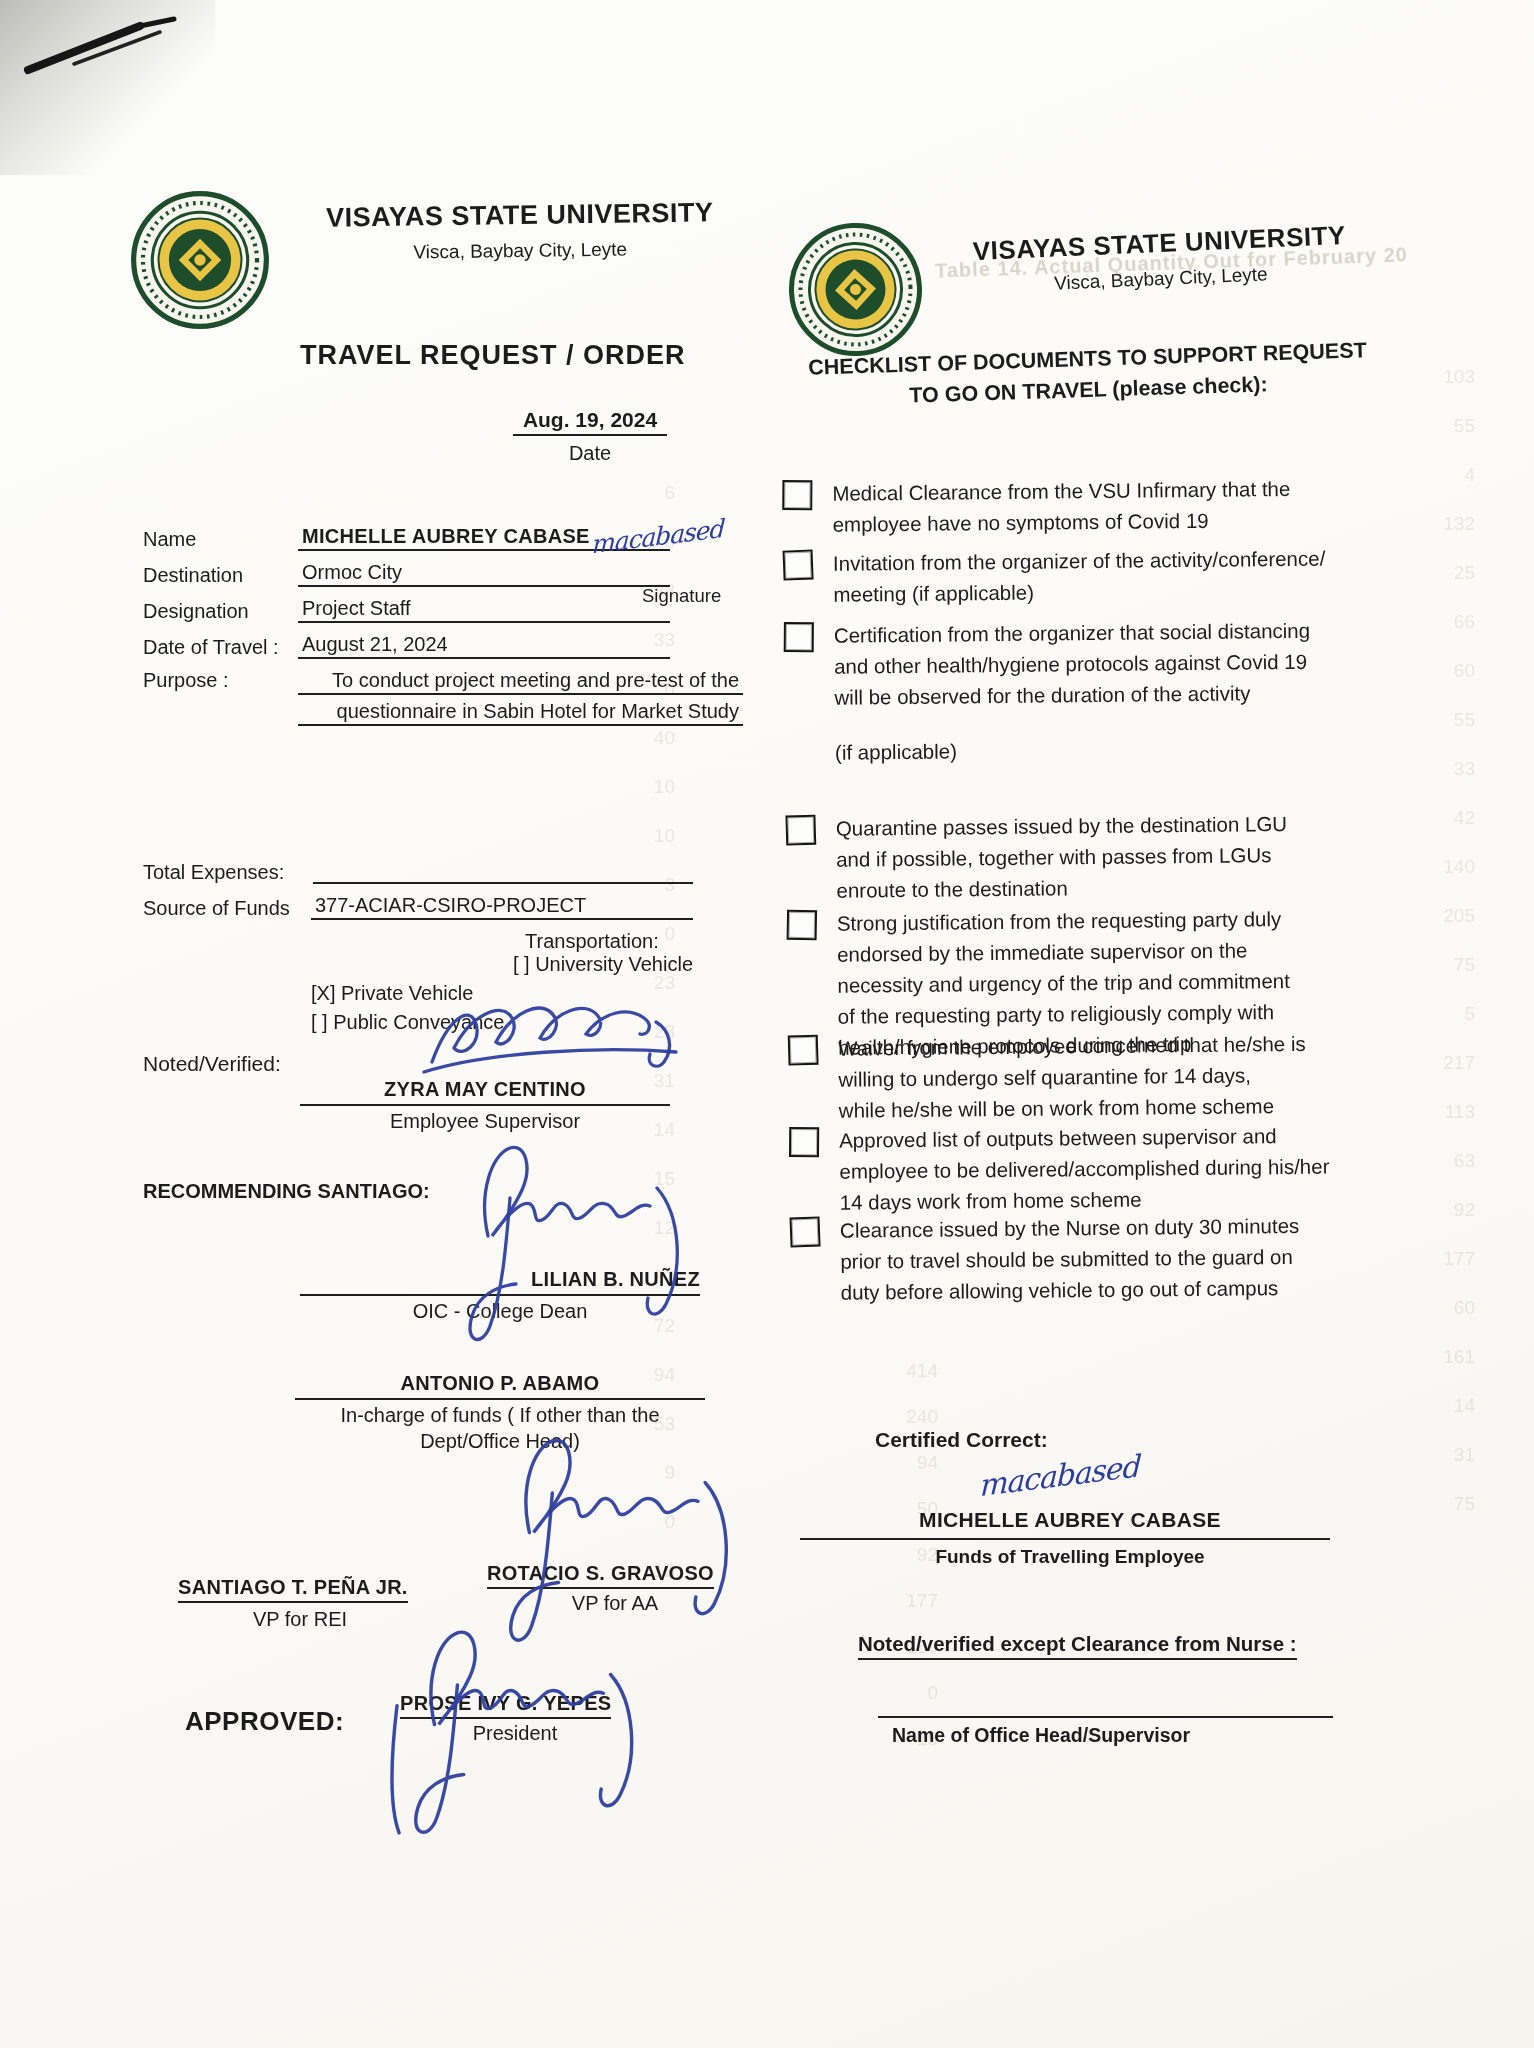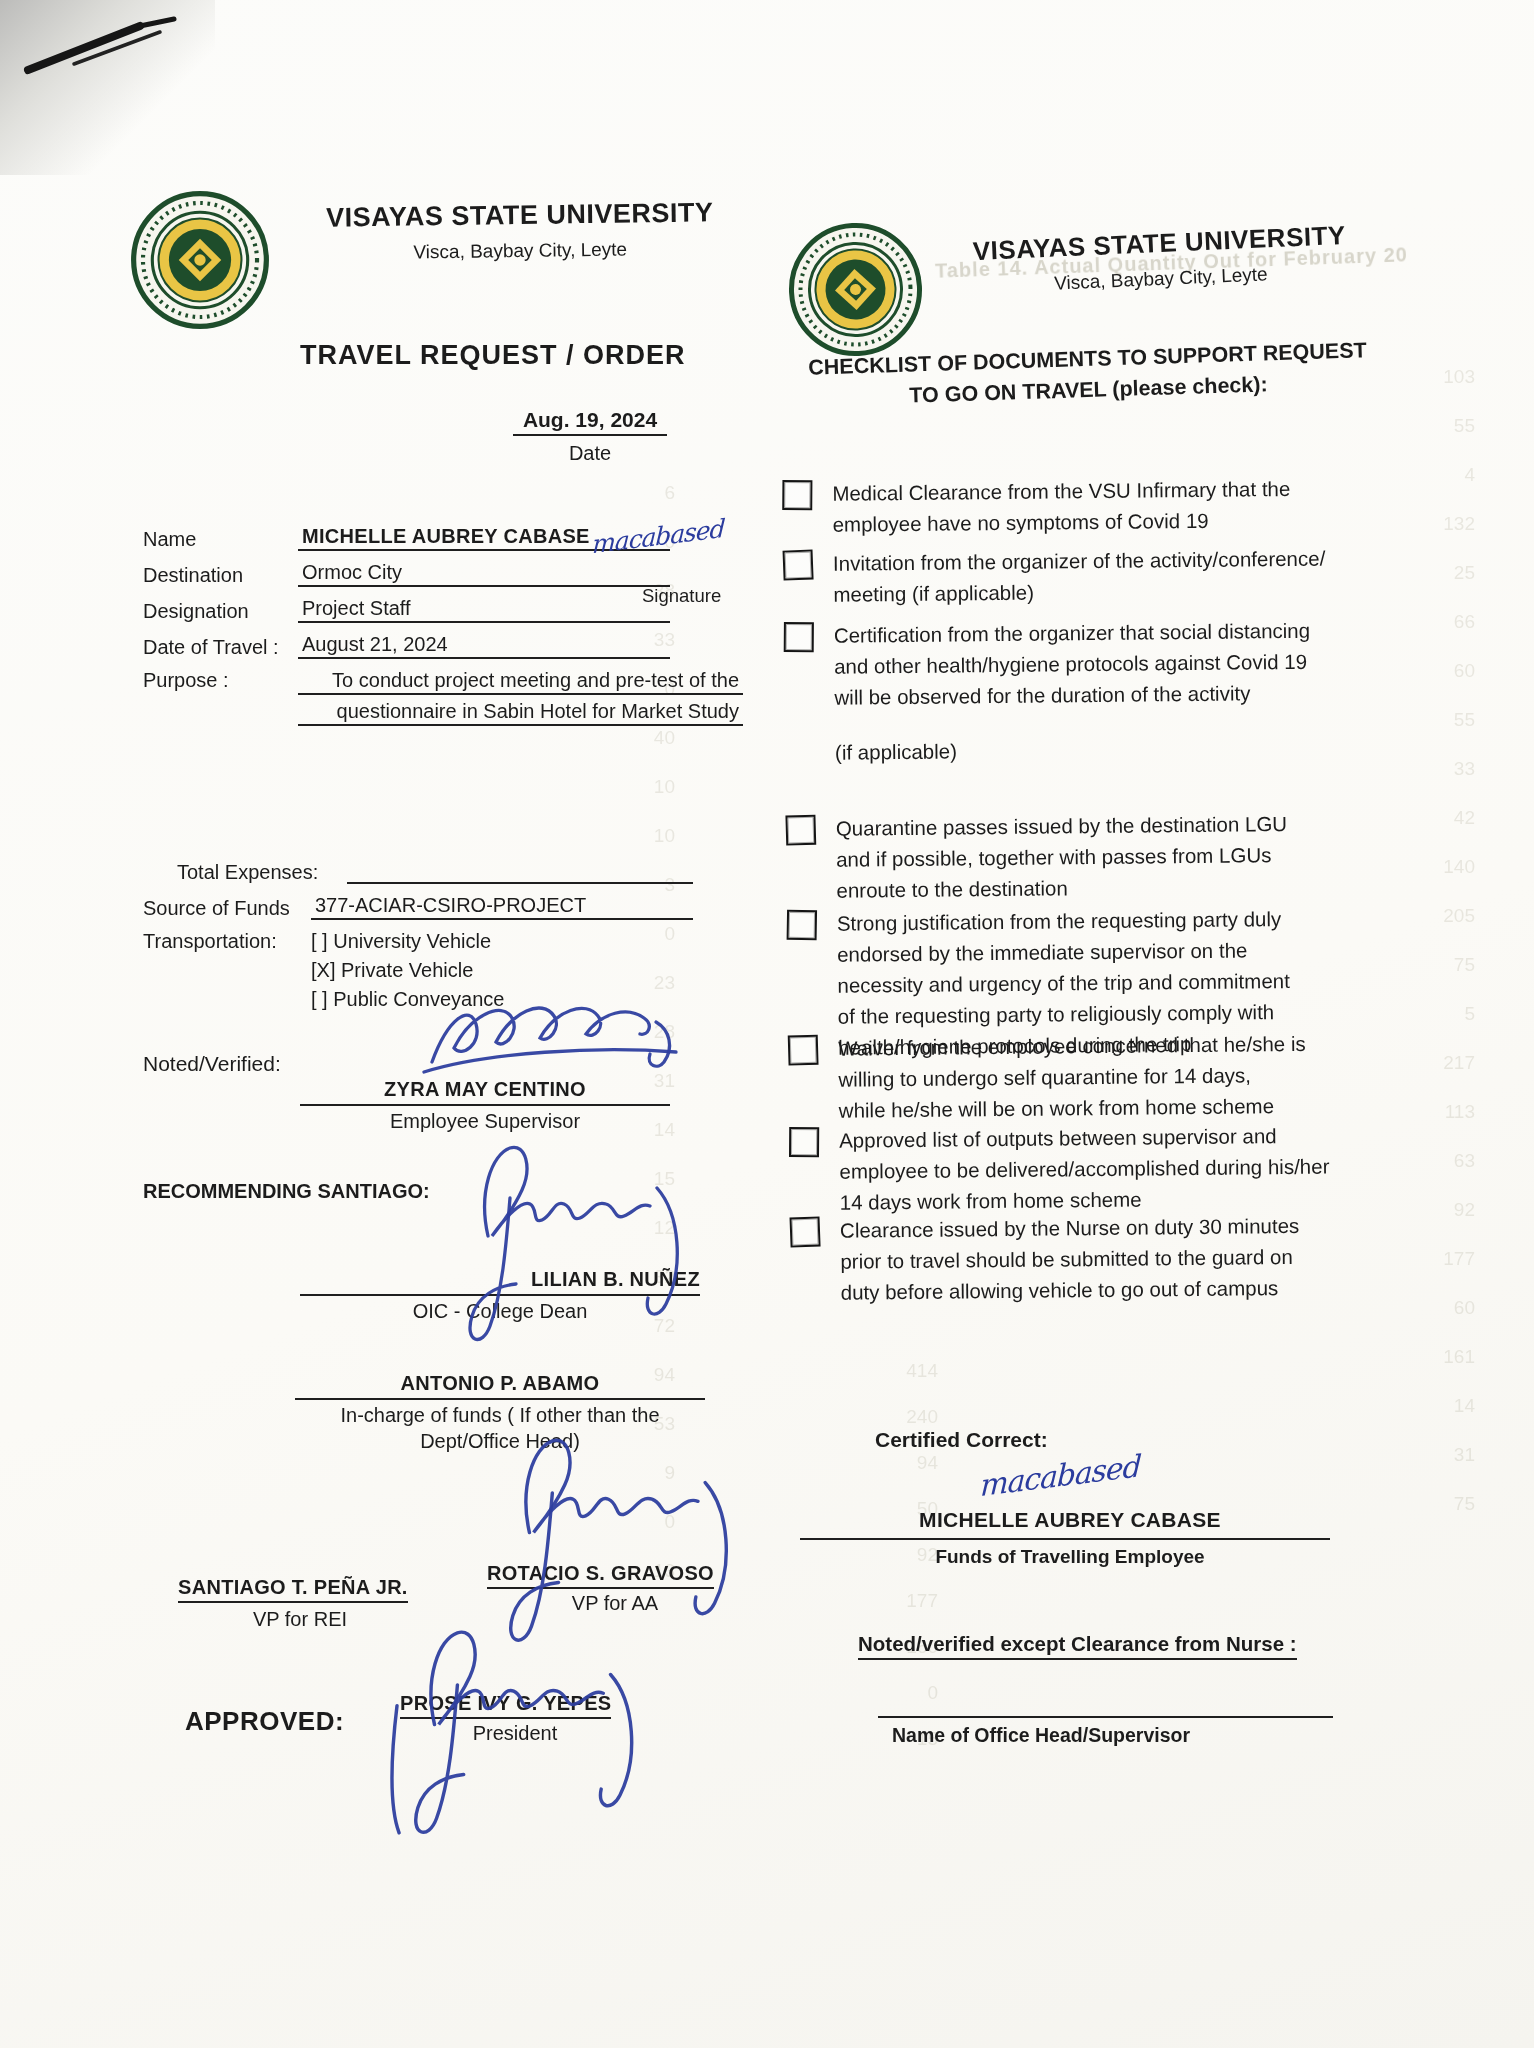--- a/index.html
+++ b/index.html
@@ -166,28 +166,28 @@
           <span class="fline" style="display:block; margin-top:5px;">questionnaire  in Sabin Hotel for Market Study</span>
         </span>
       </div>
     </div>
 
     <span class="abs script" style="left:592px; top:522px; font-size:25px;">macabased</span>
     <span class="abs" style="left:642px; top:585px; font-size:18.5px;">Signature</span>
 
     <div class="abs" style="left:143px; top:858px; width:550px;">
       <div class="frow">
-        <span style="width:170px; flex:none;margin-left:34px;">Total Expenses:</span>
+        <span style="width:170px; flex:none;">Total Expenses:</span>
         <span class="fline" style="flex:1;"></span>
       </div>
       <div class="frow">
         <span style="width:168px; flex:none;">Source of Funds</span>
         <span class="fline" style="flex:1;"><span>377-ACIAR-CSIRO-PROJECT</span></span>
       </div>
-      <div class="frow" style="margin-bottom:6px;">
+      <div class="frow" style="margin-bottom:6px;flex-direction:column;">
         <span style="width:168px; flex:none;">Transportation:</span>
         <span>
           <span>[  ]</span>
           <span>University Vehicle</span>
         </span>
       </div>
       <div class="frow" style="margin-left:168px; margin-bottom:6px;">
         <span>[X]</span>&nbsp;<span>Private Vehicle</span>
       </div>
       <div class="frow" style="margin-left:168px;">

